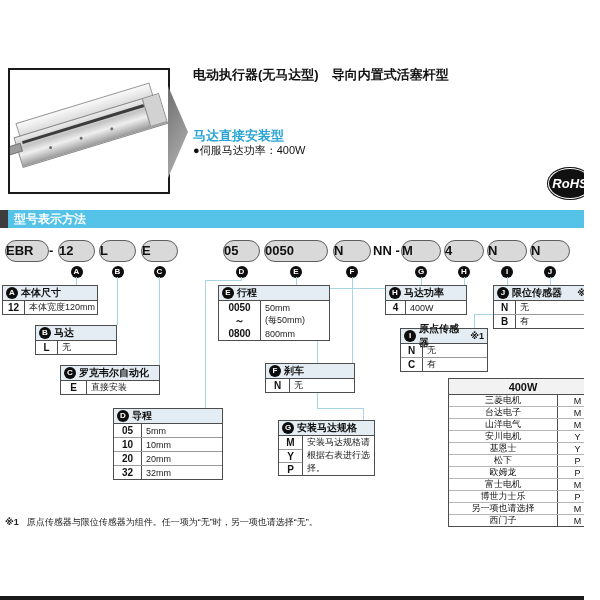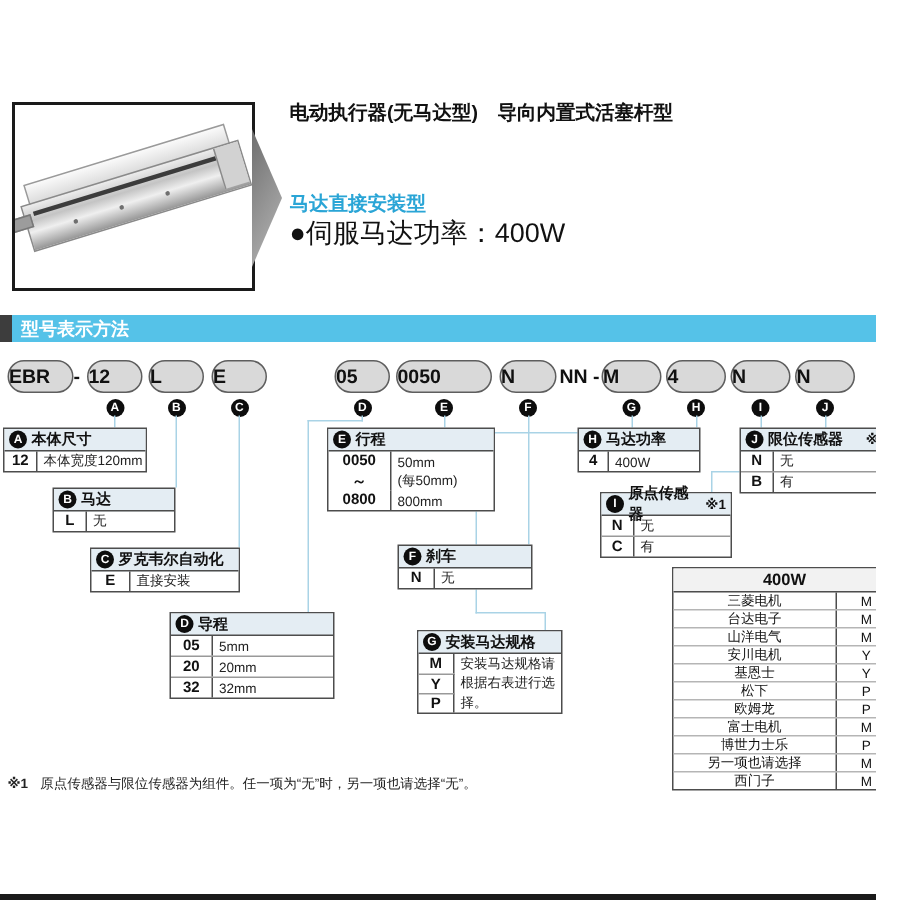--- a/index.html
+++ b/index.html
@@ -21,21 +21,21 @@
   .act-screw{position:absolute;width:3px;height:3px;border-radius:50%;background:#6f6f6f;}
 
   .arrow{position:absolute;left:168px;top:86px;width:20px;height:92px;
          background:linear-gradient(120deg,#6e6e6e,#b9b9b9);
          clip-path:polygon(0 0,100% 50%,0 100%);}
 
   .subtitle{position:absolute;left:193px;top:66px;font-size:13px;font-weight:bold;}
   .model{position:absolute;left:190px;top:84px;background:var(--model_highlight,#b5dcee);
          font-size:31px;font-weight:800;letter-spacing:1px;padding:1px 8px 3px 4px;line-height:36px;}
   .variant{position:absolute;left:193px;top:127px;font-size:13px;font-weight:bold;color:var(--variant_blue,#2aa5d6);}
-  .power{position:absolute;left:193px;top:143px;font-size:18px;}
+  .power{position:absolute;left:193px;top:143px;font-size:11px;}
   .rohs{position:absolute;left:547px;top:167px;width:46px;height:33px;background:#111;border-radius:50%;
         color:#fff;font-size:13px;font-weight:bold;font-style:italic;display:flex;align-items:center;justify-content:center;
         box-shadow:inset 0 0 0 1px #111, inset 0 0 0 2px #fff;}
 
   
   .section-bar{position:absolute;left:0;top:210px;width:600px;height:18px;background:var(--accent,#55c2e8);}
   .section-sq{position:absolute;left:0;top:0;width:8px;height:18px;background:#3d3d3d;}
   .section-title{position:absolute;left:14px;top:0;color:#fff;font-size:12px;font-weight:bold;line-height:18px;}
 
   
@@ -111,20 +111,21 @@
         <div class="act-screw" style="left:94px;top:18px;"></div>
       </div>
       <div class="act-rod"></div>
     </div>
   </div>
   <div class="arrow"></div>
 
   <div class="subtitle">电动执行器(无马达型)　导向内置式活塞杆型</div>
   <div class="variant">马达直接安装型</div>
   <div class="power">●伺服马达功率：400W</div>
+  <div class="rohs">RoHS</div>
 
   <div class="section-bar">
     <span class="section-sq"></span>
     <span class="section-title">型号表示方法</span>
   </div>
 
   <div class="code-row">
 
       <div class="seg kind-pill" style="left: 5px; width: 44px;">
         <div class="seg-text">EBR</div>
@@ -287,20 +288,24 @@
       <span>导程</span>
 
     </div>
     <div>
 
         <div class="row">
           <span class="code">05</span>
           <span class="desc">5mm</span>
         </div>
 
+        <div class="row">
+          <span class="code">10</span>
+          <span class="desc">10mm</span>
+        </div>
 
         <div class="row">
           <span class="code">20</span>
           <span class="desc">20mm</span>
         </div>
 
         <div class="row">
           <span class="code">32</span>
           <span class="desc">32mm</span>
         </div>

